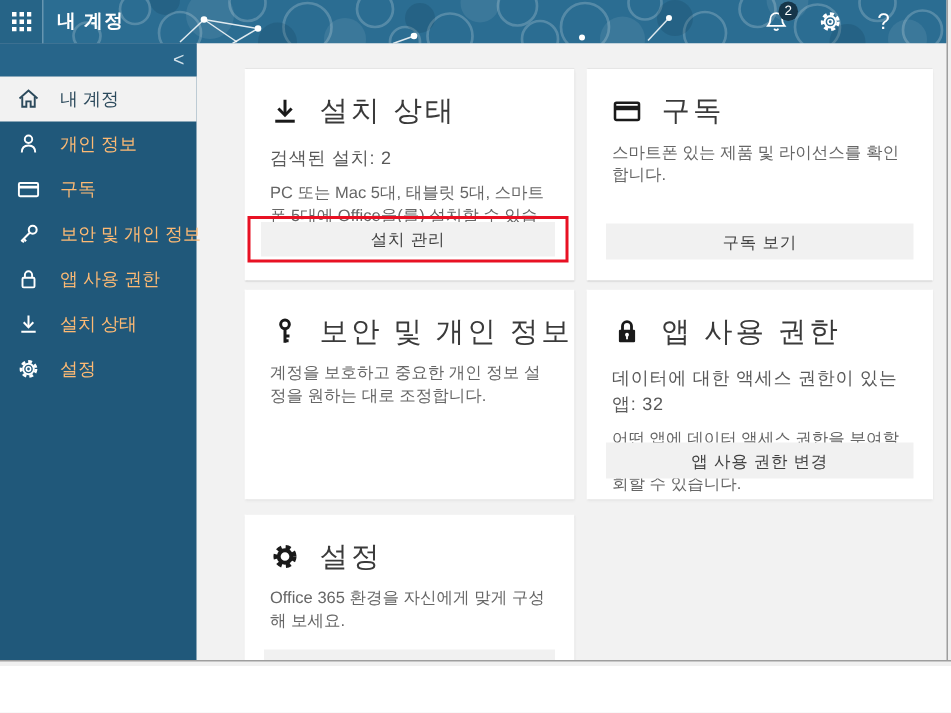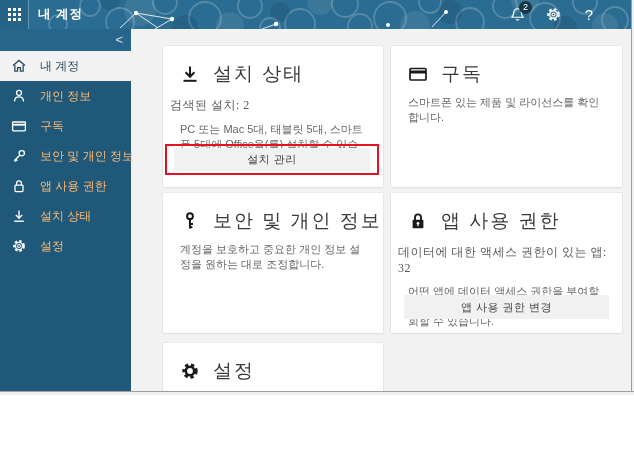--- a/index.html
+++ b/index.html
@@ -1,18 +1,18 @@
 <!DOCTYPE html>
 <html><head>
 <meta charset="utf-8">
 <style>
   * { margin:0; padding:0; box-sizing:border-box; }
   html,body { background:#ffffff; }
   body { font-family:"Liberation Sans","DejaVu Sans",sans-serif; }
-  .screen { position:relative; width:634px; height:395px; overflow:hidden; background:#f2f2f2; }
+  .screen { position:relative; width:634px; height:444px; overflow:hidden; background:#f2f2f2; }
 
   
   .topbar { position:absolute; left:0; top:0; width:634px; height:29px; background:#2b6d92; overflow:hidden; }
   .topbar svg.pattern { position:absolute; left:0; top:0; }
   .applauncher { position:absolute; left:0; top:0; width:28px; height:29px; background:rgba(0,25,40,0.10);
                  border:none; display:flex; align-items:center; justify-content:center; cursor:pointer; z-index:3; }
   .topbar-divider { position:absolute; left:28px; top:0; width:1px; height:29px; background:rgba(255,255,255,0.28); z-index:3; }
   .topbar-title { position:absolute; left:38px; top:0; height:29px; line-height:29px; color:#ffffff;
                   font-size:12.5px; font-weight:700; z-index:3; letter-spacing:1px; }
   .topbar-right { position:absolute; right:32px; top:0; height:29px; display:flex; align-items:center; gap:10px; z-index:3; }
@@ -32,21 +32,21 @@
   .nav-item .nav-label { margin-left:13px; font-size:12px; white-space:nowrap; }
   .nav-item.selected { background:#f2f2f2; color:#2c4a5c; }
   .nav-item.selected .nav-icon { color:#2c4a5c; }
 
   
   .main { position:absolute; left:131px; top:29px; width:503px; height:446px; background:#f2f2f2; }
   .card { position:absolute; background:#ffffff; box-shadow:0 0 1px rgba(0,0,0,0.22), 0 1px 2px rgba(0,0,0,0.05); }
   .card-head { display:flex; align-items:center; gap:13px; padding:15px 14px 0 17px; }
   .card-icon { width:20px; height:20px; color:#1a1a1a; flex:0 0 20px; }
   .card-title { font-size:19px; font-weight:400; color:#3a3a3a; letter-spacing:2px; white-space:nowrap; }
-  .stat { margin:10px 7px 0; font-size:12px; color:#595959; letter-spacing:0.5px;font-family:Liberation Serif, serif; }
+  .stat { margin:10px 17px 0; font-size:12px; color:#595959; letter-spacing:0.5px; }
   .body-text { margin:8px 15px 0 17px; font-size:11px; line-height:15px; color:#666666; }
   .card-btn { position:absolute; left:13px; right:13px; bottom:14px; height:24px; background:#f1f1f1; border:none;
               font-family:inherit; font-size:11px; color:#404040; cursor:pointer; letter-spacing:0.5px; }
   .card-btn.in-annot { position:static; width:100%; height:23px; }
   .annot { position:absolute; left:2px; right:4px; bottom:12px; height:31px; border:2px solid #e81123;
            display:flex; align-items:center; padding:0 7px; }
   .card-btn.flush { bottom:16px; }
 
   
   .card.c1 { left:32px;  top:17px;  width:220px; height:141px; }
@@ -267,20 +267,21 @@
       <div class="card-head">
         <span class="card-icon">
           <svg width="20" height="20" viewBox="0 0 20 20" fill="none" stroke="#1a1a1a" stroke-width="1.7">
             <rect x="2" y="4.5" width="16" height="11.5" rx="1"></rect>
               <line x1="2" y1="8" x2="18" y2="8" stroke-width="3"></line>
           </svg>
         </span>
         <h2 class="card-title">구독</h2>
       </div>
       <p class="body-text">스마트폰 있는 제품 및 라이선스를 확인합니다.</p>
+      <button class="card-btn">구독 보기</button>
     </section>
 
     <section class="card c3">
       <div class="card-head">
         <span class="card-icon">
           <svg width="20" height="20" viewBox="0 0 20 20" fill="none" stroke="#1a1a1a" stroke-width="2">
             <circle cx="10" cy="5.2" r="2.9"></circle>
               <line x1="10" y1="8.1" x2="10" y2="17.5"></line>
             <line x1="10" y1="13" x2="13" y2="13"></line>
               <line x1="10" y1="16.2" x2="12.4" y2="16.2"></line>
@@ -311,20 +312,21 @@
     <section class="card c5">
       <div class="card-head">
         <span class="card-icon">
           <svg width="20" height="20" viewBox="0 0 20 20" fill="none" stroke="#1a1a1a">
             <circle cx="10" cy="10" r="6" stroke-width="3.4" stroke-dasharray="3.1 2.6"></circle>
             <circle cx="10" cy="10" r="4.2" stroke-width="2.6"></circle>
           </svg>
         </span>
         <h2 class="card-title">설정</h2>
       </div>
+      <p class="body-text">Office 365 환경을 자신에게 맞게 구성해 보세요.</p>
       <button class="card-btn flush">설정 편집</button>
     </section>
 
   </main>
 
   <div class="win-right"></div>
   <div class="win-bottom"></div>
 
 </div>
 

